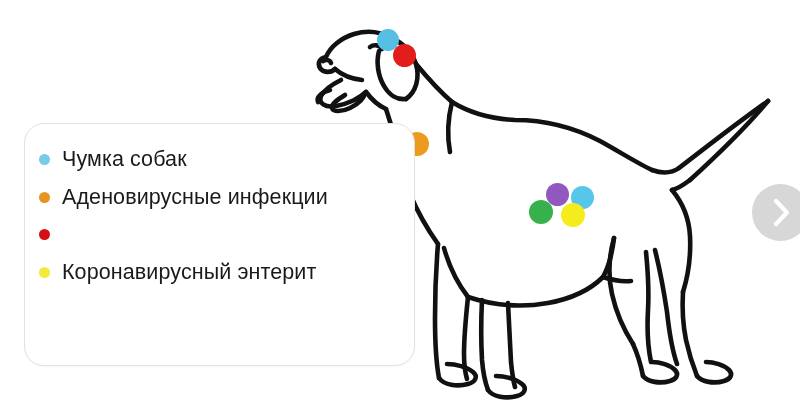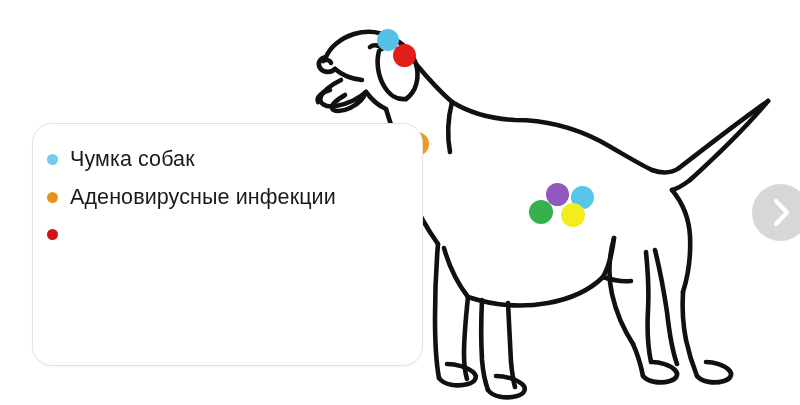--- a/index.html
+++ b/index.html
@@ -29,21 +29,21 @@
   
   .marker {
     position: absolute;
     border-radius: 50%;
     box-sizing: border-box;
   }
 
   
   #legend-card {
     position: absolute;
-    left: 32px;
+    left: 24px;
     top: 123px;
     width: 391px;
     height: 243px;
     background: #ffffff;
     border: 1.5px solid #e2e2e2;
     border-radius: 20px;
     box-sizing: border-box;
     box-shadow: 0 1px 2px rgba(0,0,0,0.035);
     padding: 17px 0 12px 0;
   }
@@ -182,20 +182,24 @@
       <span class="legend-bullet" style="background: rgb(232, 147, 31);"></span>
       <span class="legend-label" style="color: rgb(26, 26, 26); text-align: right;">Аденовирусные инфекции</span>
     </div>
 
 
     <div class="legend-row">
       <span class="legend-bullet" style="background: rgb(212, 15, 21);"></span>
     </div>
 
 
+    <div class="legend-row">
+      <span class="legend-bullet" style="background: rgb(242, 234, 60);"></span>
+      <span class="legend-label" style="color: rgb(26, 26, 26);">Коронавирусный энтерит</span>
+    </div>
 
   </div>
 
   <div id="next-button" style="background: rgb(215, 215, 215);">
     <svg width="57" height="57" viewBox="0 0 57 57">
       <path d="M24 17 L35 28.5 L24 40" fill="none" stroke="#ffffff" stroke-width="4.2" stroke-linecap="round" stroke-linejoin="round"></path>
     </svg>
   </div>
 
 </div>

